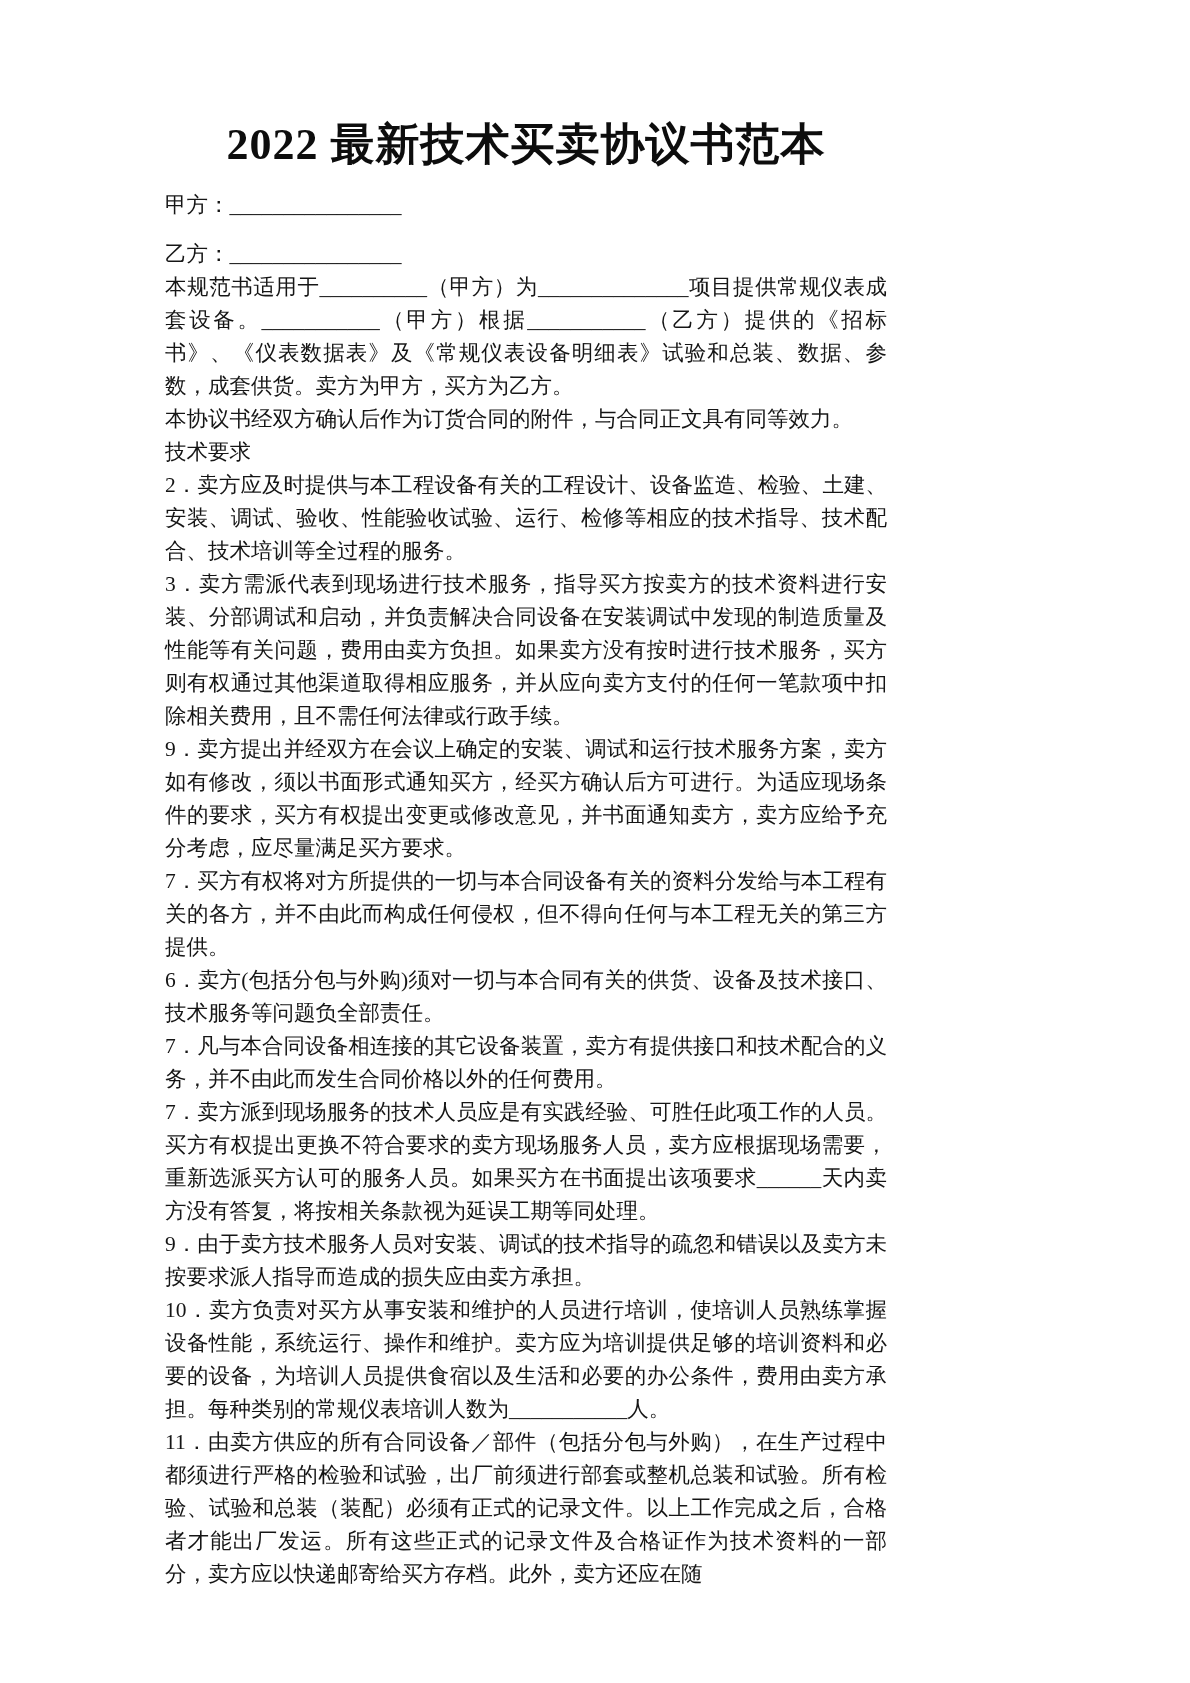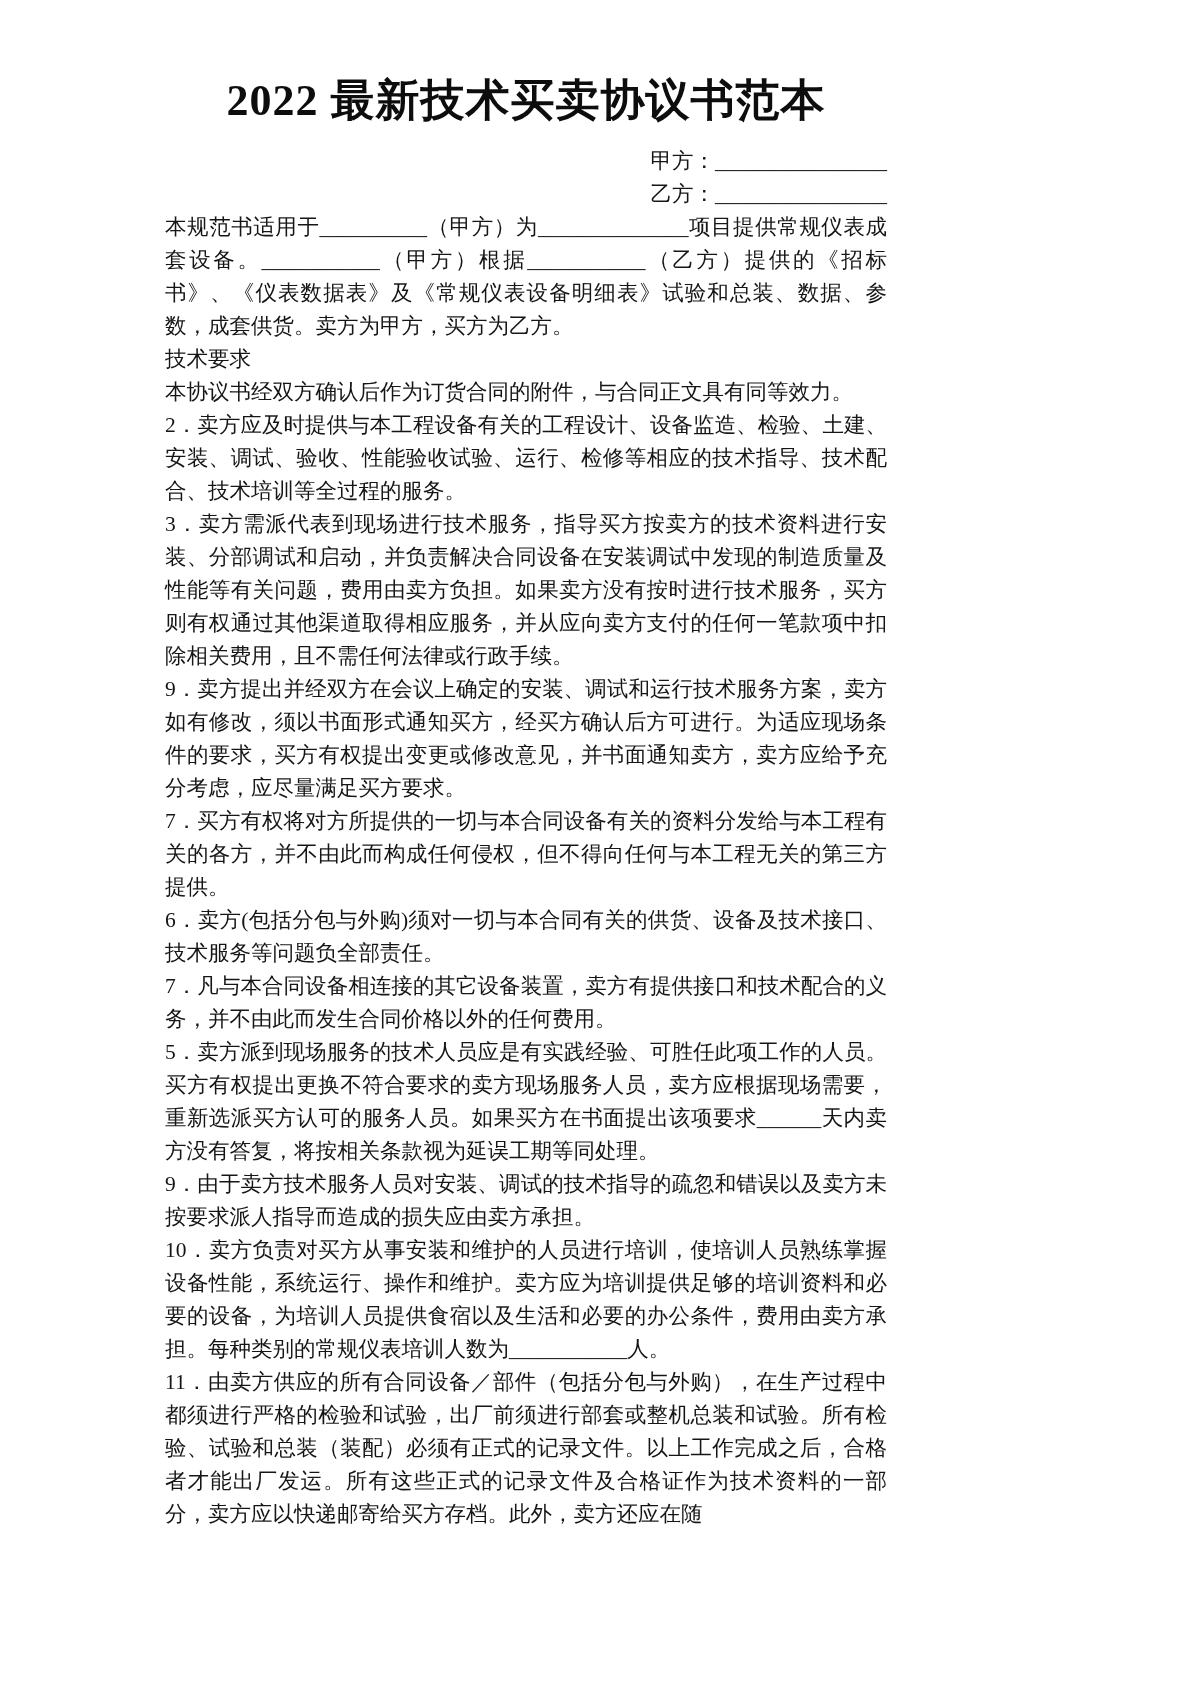--- a/index.html
+++ b/index.html
@@ -6,21 +6,21 @@
     margin: 0;
     padding: 0;
     background: #ffffff;
   }
   .page {
     position: relative;
     width: 1052px;
     height: 1683px;
     box-sizing: border-box;
     background: #ffffff;
-    padding: 76px 165px 0 165px;
+    padding: 120px 165px 0 165px;
     overflow: hidden;
     font-family: "Liberation Serif", "DejaVu Serif", serif;
     color: #151515;
   }
   .title {
     font-size: 44px;
     line-height: 1.15;
     font-weight: bold;
     text-align: center;
     margin: 0 0 18px 0;
@@ -29,40 +29,41 @@
   }
   .para {
     font-size: 21.5px;
     line-height: 33px;
     margin: 0;
     text-align: justify;
     overflow-wrap: break-word;
     word-break: break-word;
   }
   .fill-line {
-    text-align: right;
+    text-align: left;
+    margin-top: 16px;
   }
 </style>
 </head>
 <body>
 
 <div class="page">
   <h1 class="title">2022 最新技术买卖协议书范本</h1>
 
   <p class="para fill-line">甲方：________________</p>
   <p class="para fill-line">乙方：________________</p>
 
   <p class="para">本规范书适用于__________（甲方）为______________项目提供常规仪表成套设备。___________（甲方）根据___________（乙方）提供的《招标书》、《仪表数据表》及《常规仪表设备明细表》试验和总装、数据、参数，成套供货。卖方为甲方，买方为乙方。</p>
+  <p class="para">本协议书经双方确认后作为订货合同的附件，与合同正文具有同等效力。</p>
+
   <p class="para">技术要求</p>
-
-  <p class="para">本协议书经双方确认后作为订货合同的附件，与合同正文具有同等效力。</p>
 
   <p class="para">2．卖方应及时提供与本工程设备有关的工程设计、设备监造、检验、土建、安装、调试、验收、性能验收试验、运行、检修等相应的技术指导、技术配合、技术培训等全过程的服务。</p>
   <p class="para">3．卖方需派代表到现场进行技术服务，指导买方按卖方的技术资料进行安装、分部调试和启动，并负责解决合同设备在安装调试中发现的制造质量及性能等有关问题，费用由卖方负担。如果卖方没有按时进行技术服务，买方则有权通过其他渠道取得相应服务，并从应向卖方支付的任何一笔款项中扣除相关费用，且不需任何法律或行政手续。</p>
   <p class="para">9．卖方提出并经双方在会议上确定的安装、调试和运行技术服务方案，卖方如有修改，须以书面形式通知买方，经买方确认后方可进行。为适应现场条件的要求，买方有权提出变更或修改意见，并书面通知卖方，卖方应给予充分考虑，应尽量满足买方要求。</p>
   <p class="para">7．买方有权将对方所提供的一切与本合同设备有关的资料分发给与本工程有关的各方，并不由此而构成任何侵权，但不得向任何与本工程无关的第三方提供。</p>
   <p class="para">6．卖方(包括分包与外购)须对一切与本合同有关的供货、设备及技术接口、技术服务等问题负全部责任。</p>
   <p class="para">7．凡与本合同设备相连接的其它设备装置，卖方有提供接口和技术配合的义务，并不由此而发生合同价格以外的任何费用。</p>
-  <p class="para">5．卖方派到现场服务的技术人员应是有实践经验、可胜任此项工作的人员。买方有权提出更换不符合要求的卖方现场服务人员，卖方应根据现场需要，重新选派买方认可的服务人员。如果买方在书面提出该项要求______天内卖方没有答复，将按相关条款视为延误工期等同处理。</p>
+  <p class="para">7．卖方派到现场服务的技术人员应是有实践经验、可胜任此项工作的人员。买方有权提出更换不符合要求的卖方现场服务人员，卖方应根据现场需要，重新选派买方认可的服务人员。如果买方在书面提出该项要求______天内卖方没有答复，将按相关条款视为延误工期等同处理。</p>
   <p class="para">9．由于卖方技术服务人员对安装、调试的技术指导的疏忽和错误以及卖方未按要求派人指导而造成的损失应由卖方承担。</p>
   <p class="para">10．卖方负责对买方从事安装和维护的人员进行培训，使培训人员熟练掌握设备性能，系统运行、操作和维护。卖方应为培训提供足够的培训资料和必要的设备，为培训人员提供食宿以及生活和必要的办公条件，费用由卖方承担。每种类别的常规仪表培训人数为___________人。</p>
   <p class="para">11．由卖方供应的所有合同设备／部件（包括分包与外购），在生产过程中都须进行严格的检验和试验，出厂前须进行部套或整机总装和试验。所有检验、试验和总装（装配）必须有正式的记录文件。以上工作完成之后，合格者才能出厂发运。所有这些正式的记录文件及合格证作为技术资料的一部分，卖方应以快递邮寄给买方存档。此外，卖方还应在随</p>
 </div>
 
 </body></html>

